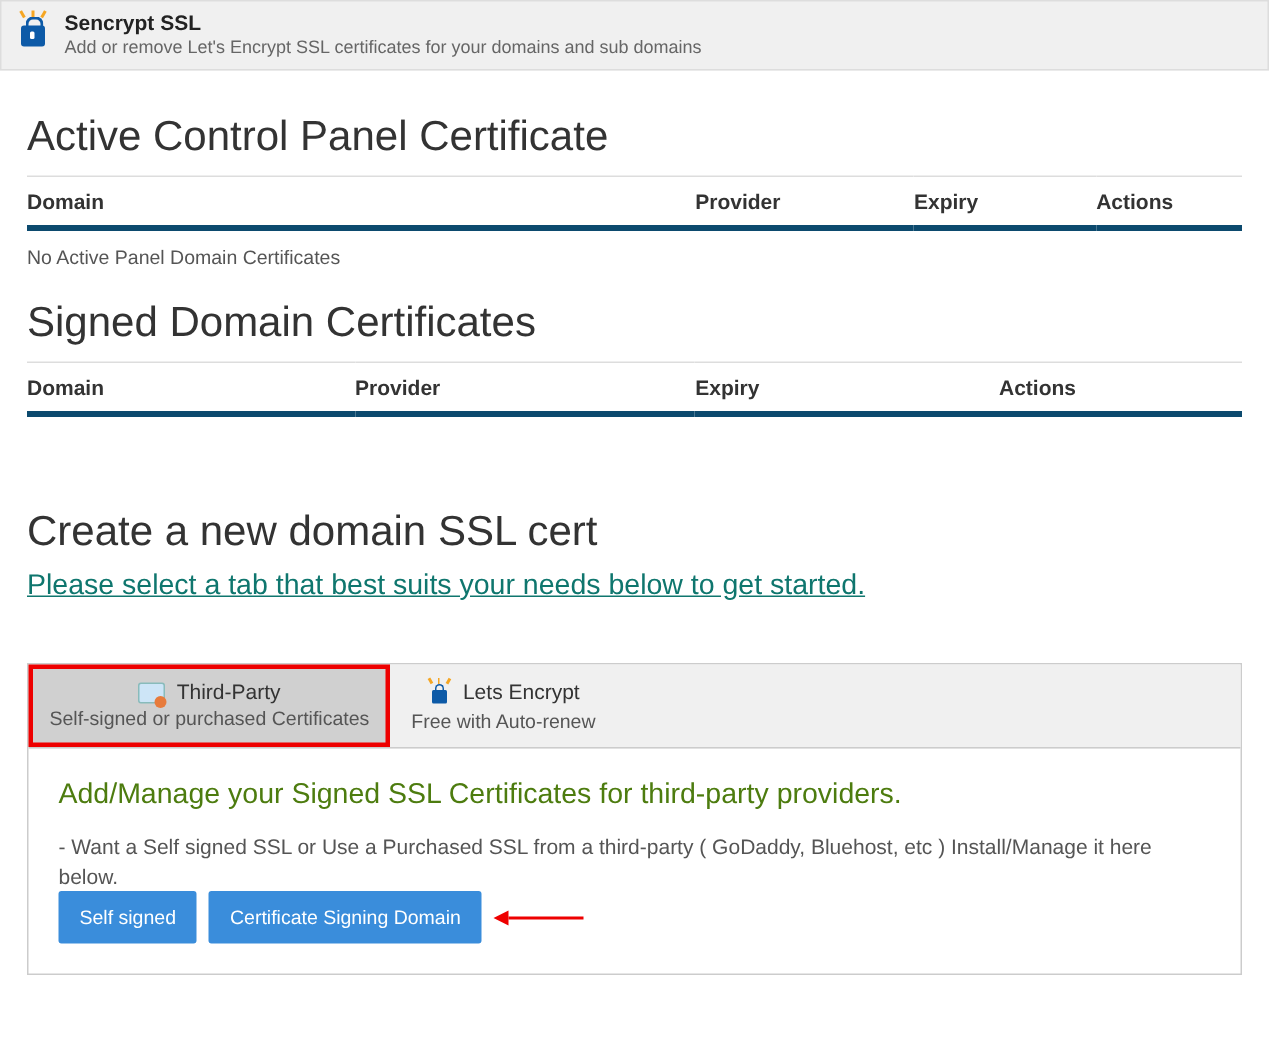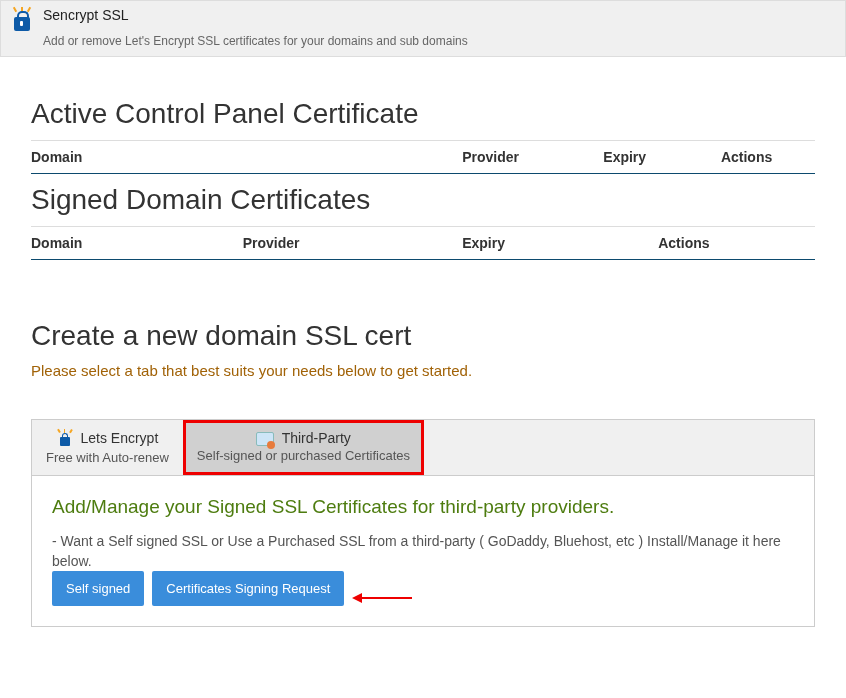--- a/index.html
+++ b/index.html
@@ -7,39 +7,39 @@
     .hdr{background:#f0f0f0;border:1px solid #ddd;padding:6px 10px 8px;display:flex;align-items:flex-start;gap:10px}
     .lock-ico{position:relative;width:22px;height:26px;flex:none;margin-top:2px}
     .rays{position:absolute;top:-2px;left:50%;transform:translateX(-50%);width:20px;height:8px}
     .ray{position:absolute;background:#f5a623;width:2px;height:5px;top:0}
     .ray:nth-child(1){left:2px;transform:rotate(-30deg)}
     .ray:nth-child(2){left:9px}
     .ray:nth-child(3){left:16px;transform:rotate(30deg)}
     .lock{position:absolute;top:8px;left:3px;width:16px;height:14px;background:#0d5aa7;border-radius:2px}
     .lock::before{content:"";position:absolute;top:-6px;left:3px;width:8px;height:8px;border:2px solid #0d5aa7;border-bottom:none;border-radius:5px 5px 0 0}
     .lock::after{content:"";position:absolute;top:4px;left:6px;width:3px;height:5px;background:#fff;border-radius:1px}
-    .hdr-t{font-size:14px;color:#222;font-weight:400}
-    .hdr-s{font-size:12px;color:#666;margin-top:11px}
-    .content{padding:31px}
+    .hdr-t{font-size:14px;color:#222;font-weight:700}
+    .hdr-s{font-size:12px;color:#666;margin-top:1px}
+    .content{padding:18px}
     h1{font-size:28px;font-weight:400;color:#333;margin:10px 0}
     .tbl{width:100%;border-collapse:collapse;margin:10px 0}
-    .thead{border-top:1px solid #ddd;border-bottom:1px solid #0c4a6e}
+    .thead{border-top:1px solid #ddd;border-bottom:4px solid #0c4a6e}
     .thead td{font-weight:700;font-size:14px;padding:8px 0;color:#333}
     .empty{font-size:13px;color:#555;padding:10px 0}
-    .inst{font-size:15px;color:#a16207;margin:6px 0 40px}
+    .inst{font-size:19px;color:#0f766e;text-decoration:underline;margin:6px 0 40px}
     .tabs-wrap{border:1px solid #ccc}
     .tab-row{display:flex;background:#f0f0f0;border-bottom:1px solid #ccc}
     .tab{padding:10px 14px;text-align:center;font-size:14px;color:#333;cursor:pointer}
     .tab-sub{font-size:13px;color:#555;margin-top:2px}
     .tab.active{background:#d0d0d0}
     .tab.highlight{outline:3px solid #e00;outline-offset:-3px}
     .tab-content{padding:20px}
     .sect-title{font-size:19px;color:#4d7c0f;margin-bottom:14px}
     .sect-desc{font-size:14px;color:#555;line-height:1.4}
-    .btn-row{display:flex;gap:8px;align-items:flex-end}
+    .btn-row{display:flex;gap:8px;align-items:center}
     .btn{background:#3a8ddb;color:#fff;border:none;padding:10px 14px;font-size:13px;cursor:pointer;border-radius:2px}
     .btn.highlight{outline:3px solid #e00;outline-offset:2px}
     .arr-line{display:inline-block;width:50px;height:2px;background:#e00;vertical-align:middle;margin-right:-4px}
     .arr-head{display:inline-block;width:0;height:0;border-top:5px solid transparent;border-bottom:5px solid transparent;border-right:10px solid #e00;vertical-align:middle}
     .cert-ico{display:inline-block;width:18px;height:14px;background:#cde5f7;border:1px solid #8bb;border-radius:2px;vertical-align:middle;margin-right:4px;position:relative}
     .cert-ico::after{content:"";position:absolute;right:-2px;bottom:-4px;width:8px;height:8px;background:#e77b3c;border-radius:50%}
     .lock-sm{display:inline-block;position:relative;width:16px;height:18px;vertical-align:middle;margin-right:4px}
     .lock-sm-rays{position:absolute;top:-1px;left:50%;transform:translateX(-50%);width:16px;height:6px}
     .lock-sm-rays span{position:absolute;background:#f5a623;width:1.5px;height:4px;top:0}
     .lock-sm-rays span:nth-child(1){left:1px;transform:rotate(-30deg)}
@@ -70,20 +70,23 @@
 
   <h1>Active Control Panel Certificate</h1>
   <table class="tbl">
     <tbody>
         <tr class="thead">
       <td style="width:55%">Domain</td>
       <td style="width:18%">Provider</td>
       <td style="width:15%">Expiry</td>
       <td>Actions</td>
     </tr>
+    <tr>
+          <td colspan="4" class="empty">No Active Panel Domain Certificates</td>
+        </tr>
   </tbody>
     </table>
 
   <h1>Signed Domain Certificates</h1>
   <table class="tbl">
     <tbody>
         <tr class="thead">
       <td style="width:27%">Domain</td>
       <td style="width:28%">Provider</td>
       <td style="width:25%">Expiry</td>
@@ -92,48 +95,48 @@
   </tbody>
     </table>
 
   <div style="height:40px"></div>
 
   <h1>Create a new domain SSL cert</h1>
   <div class="inst">Please select a tab that best suits your needs below to get started.</div>
 
   <div class="tabs-wrap">
     <div class="tab-row">
+      <div class="tab active highlight">
+        <div>
+          <span class="cert-ico"></span>
+          <span>Third-Party</span>
+        </div>
+        <div class="tab-sub">Self-signed or purchased Certificates</div>
+      </div>
       <div class="tab">
         <div>
           <span class="lock-sm">
             <span class="lock-sm-rays">
                 <span></span>
                 <span></span>
                 <span></span>
               </span>
             <span class="lock-sm-body"></span>
           </span>
           <span>Lets Encrypt</span>
         </div>
         <div class="tab-sub">Free with Auto-renew</div>
       </div>
-      <div class="tab active highlight">
-        <div>
-          <span class="cert-ico"></span>
-          <span>Third-Party</span>
-        </div>
-        <div class="tab-sub">Self-signed or purchased Certificates</div>
-      </div>
     </div>
     <div class="tab-content">
       <div class="sect-title">Add/Manage your Signed SSL Certificates for third-party providers.</div>
       <div class="sect-desc">- Want a Self signed SSL or Use a Purchased SSL from a third-party ( GoDaddy, Bluehost, etc ) Install/Manage it here below.</div>
       <div class="btn-row">
         <button class="btn">Self signed</button>
-        <button class="btn">Certificates Signing Request</button>
+        <button class="btn">Certificate Signing Domain</button>
         <span>
           <span class="arr-head"></span><span class="arr-line"></span>
         </span>
       </div>
     </div>
   </div>
 
 </div>
 
 </body></html>

